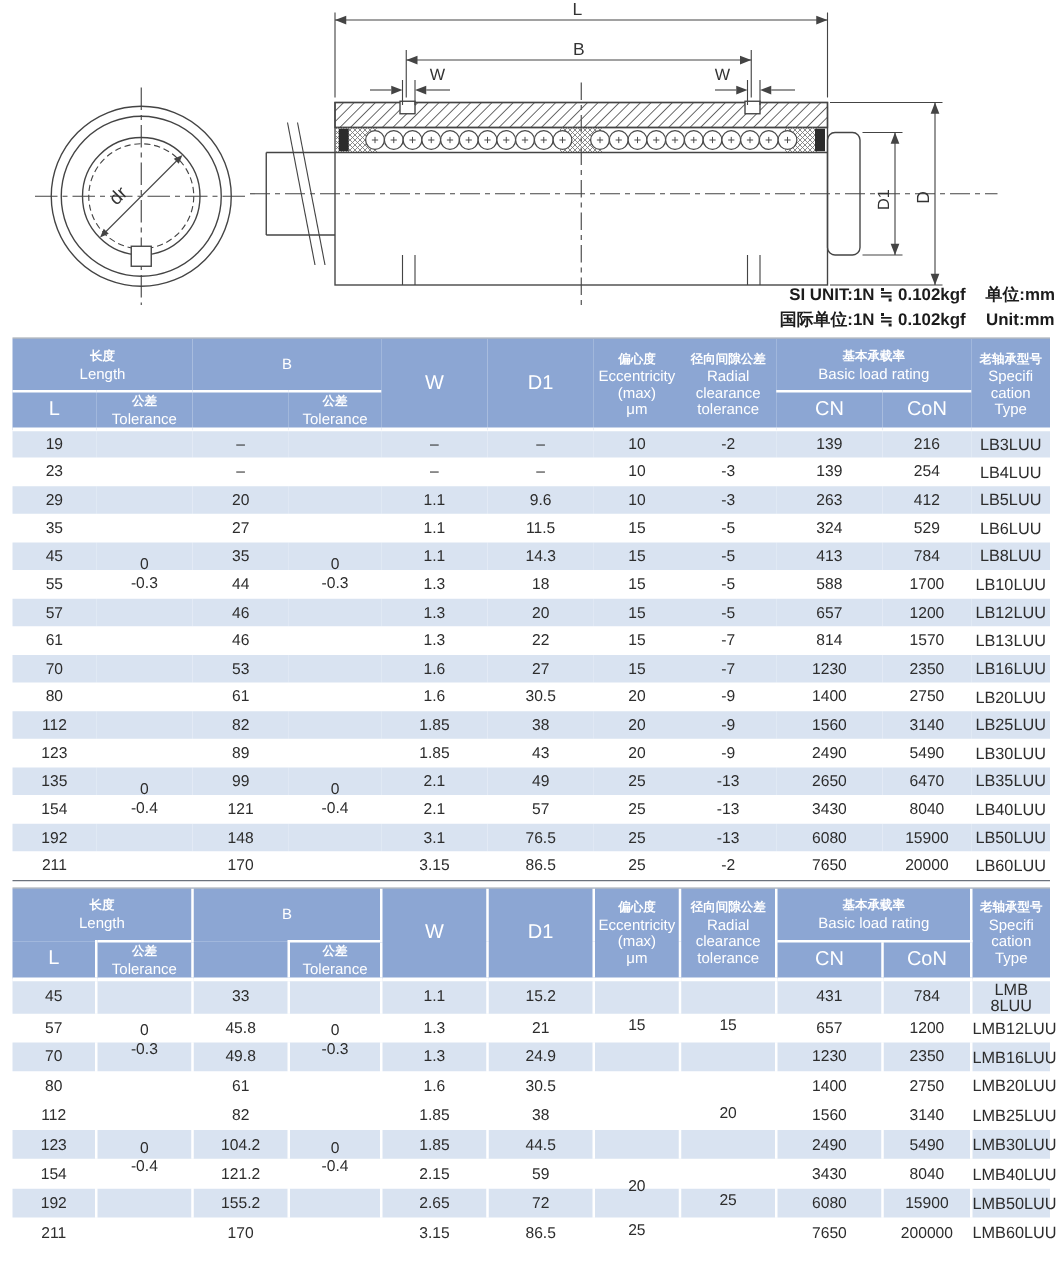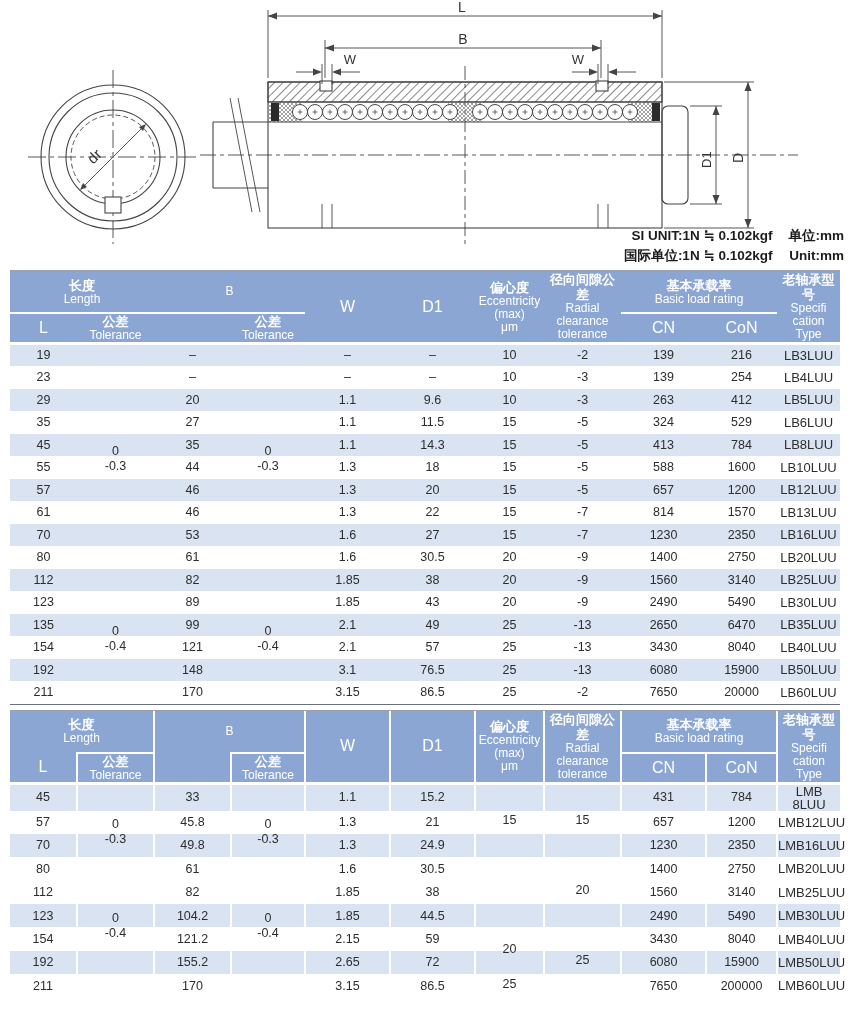--- a/index.html
+++ b/index.html
@@ -2,29 +2,29 @@
 <html style="--header-bg: #8ca6d3; --row-blue: #d9e3f1;"><head>
 <meta charset="utf-8">
 <style>
   html,body{margin:0;padding:0;background:#fff;}
   .page{position:relative;width:850px;height:1019px;background:#fff;overflow:hidden;
         font-family:"Liberation Sans","DejaVu Sans",sans-serif;}
   .diagram-area{position:relative;width:850px;height:270px;}
   .notes{position:absolute;right:6px;top:226px;display:grid;grid-template-columns:auto auto;
          column-gap:16px;row-gap:0;font-size:13.5px;font-weight:bold;color:#1c1c1c;line-height:20px;}
   .notes .nl{text-align:right;margin-left:14px;}
-  .notes .nr{text-align:right;}
+  .notes .nr{text-align:center;}
 
   .tbl-wrap{position:relative;width:830px;margin-left:10px;border-top:1px solid #9aa1ab;}
   #t1wrap{border-bottom:1px solid #6c727c;margin-bottom:5px;}
   table.dtable{border-collapse:collapse;table-layout:fixed;width:830px;}
   .dtable th{background:var(--header-bg);color:#fff;font-weight:normal;padding:0;vertical-align:middle;text-align:center;}
   .dtable tr.h1{height:42px;}
   .dtable tr.h2{height:30px;}
-  .dtable th .cn{font-size:13px;font-weight:bold;line-height:15px;}
+  .dtable th .cn{font-size:10px;font-weight:bold;line-height:15px;}
   .dtable th .en{font-size:12px;line-height:13px;}
   .dtable td{padding:0;text-align:center;font-size:12.5px;color:#2d2d2d;line-height:1;}
   .t1 tbody tr{height:22.5px;}
   .t2 tbody tr{height:23.4px;}
   .dtable tbody tr.stripe{background:var(--row-blue);padding-left:40px;}
   .dtable tbody tr:first-child td{border-top:3px solid #fff;}
   .dtable td.type{font-size:13px;}
   .ul{border-bottom:2px solid #fff;}
   .t2 th{border-right:2px solid #fff;}
   .t2 th.last{border-right:none;}
@@ -321,21 +321,21 @@
           <tr>
             <td>55</td>
             <td></td>
             <td>44</td>
             <td></td>
             <td>1.3</td>
             <td>18</td>
             <td>15</td>
             <td>-5</td>
             <td>588</td>
-            <td>1600</td>
+            <td>1700</td>
             <td class="type">LB10LUU</td>
           </tr>
           <tr class="stripe">
             <td>57</td>
             <td></td>
             <td>46</td>
             <td></td>
             <td>1.3</td>
             <td>20</td>
             <td>15</td>

